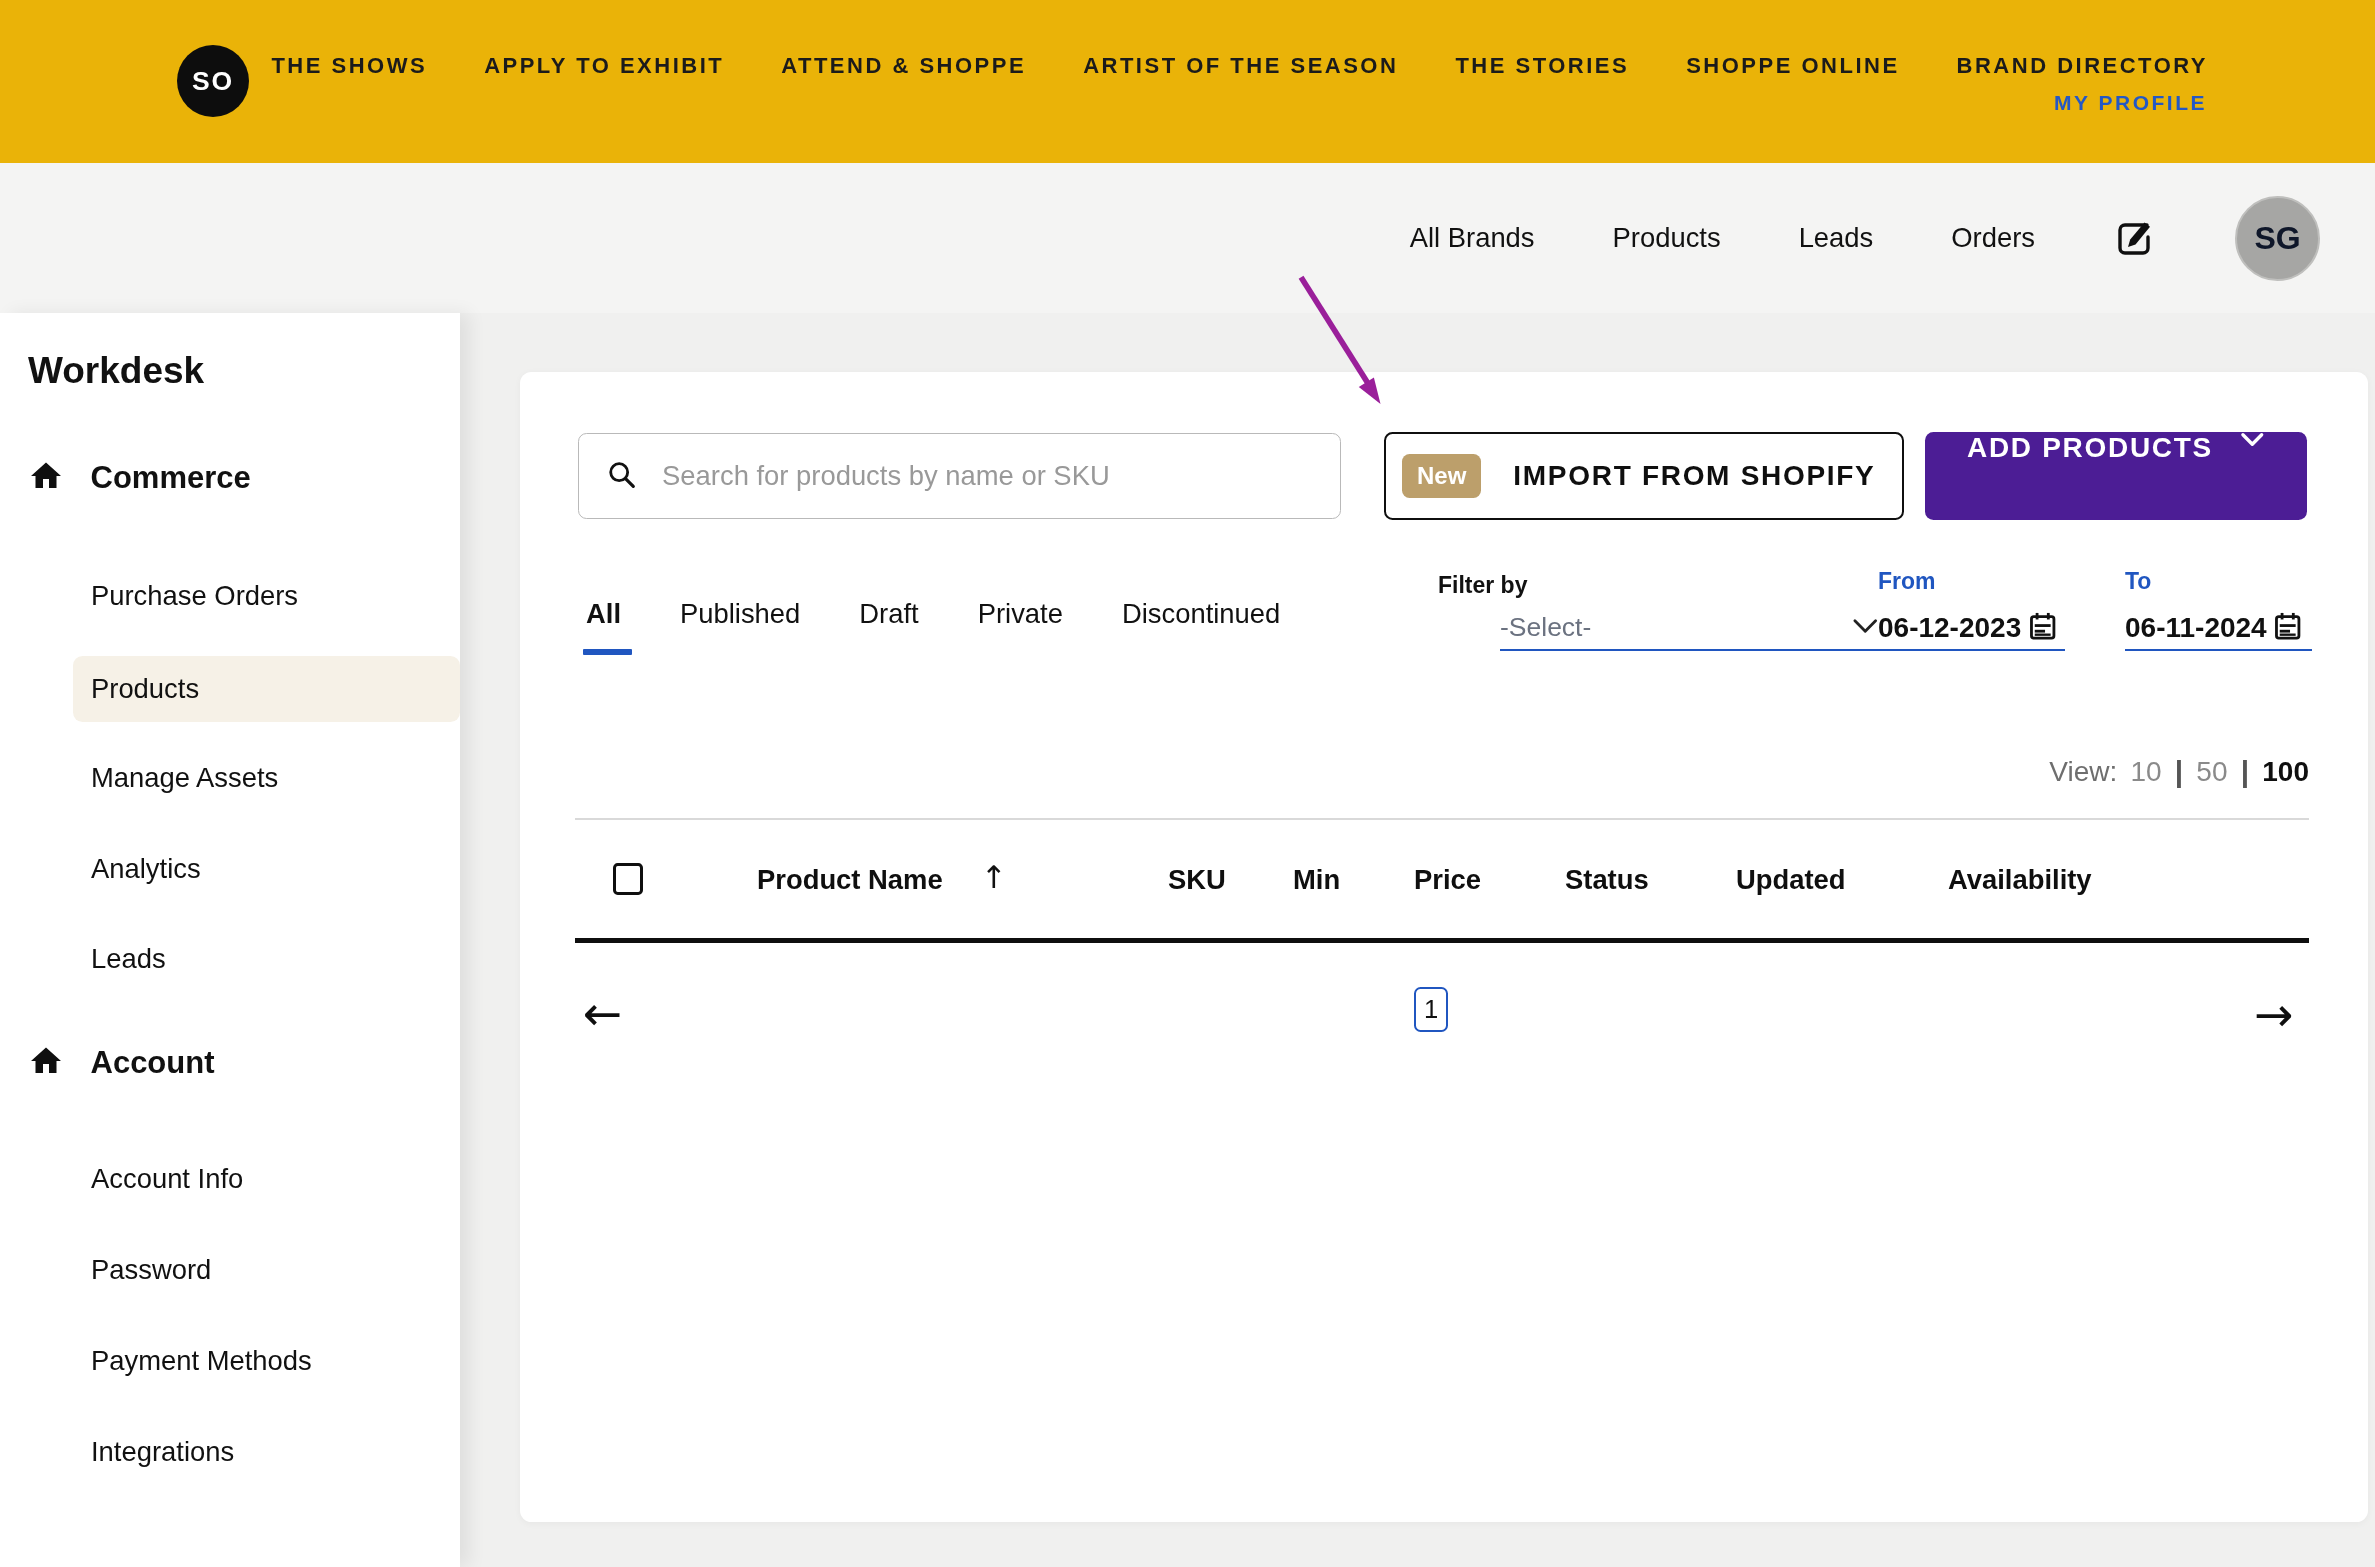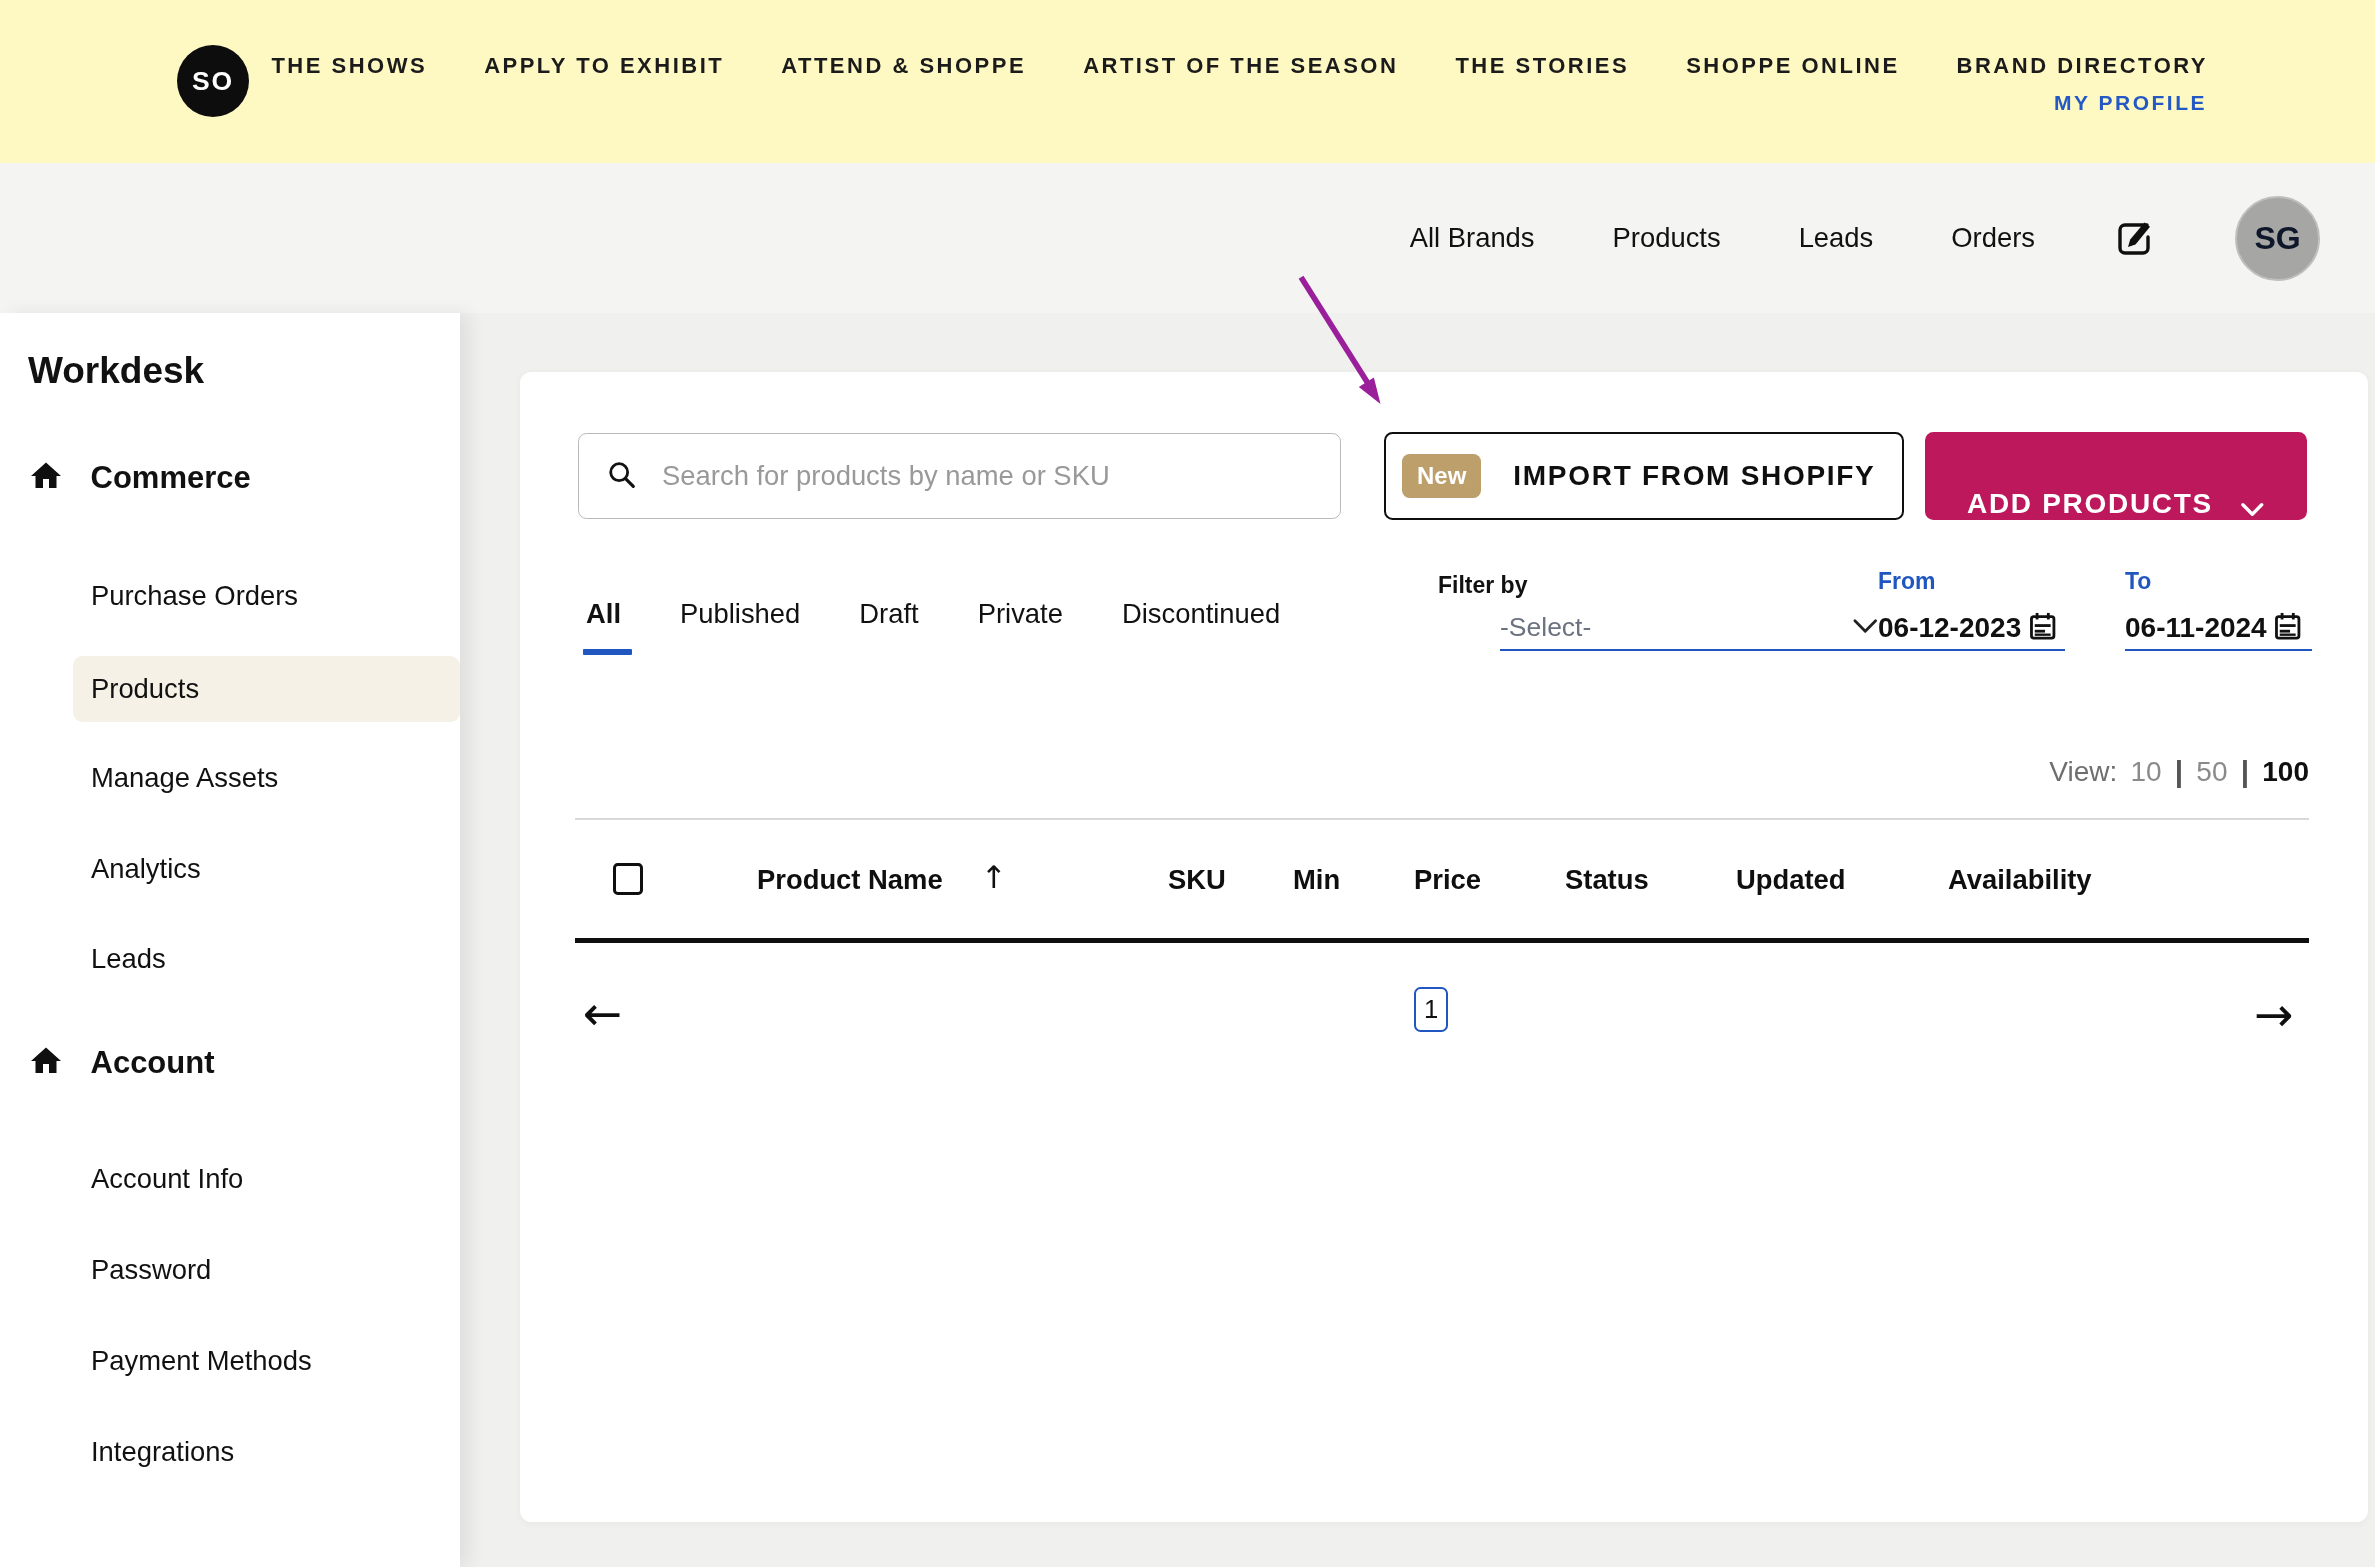--- a/index.html
+++ b/index.html
@@ -1,21 +1,21 @@
 <!DOCTYPE html>
 <html style="font-size:15px"><head>
 <meta charset="utf-8">
 <style>
   * { margin:0; padding:0; box-sizing:border-box; }
   html,body { width:2375px; height:1567px; }
   body { font-family:"Liberation Sans", sans-serif; background:#f0f0ef; overflow:hidden; }
   #screen { position:relative; width:2375px; height:1567px; background:#f0f0ef; }
 
   
-  .topbar { position:absolute; left:0; top:0; width:2375px; height:163px; background:#fef9c3; }
+  .topbar { position:absolute; left:0; top:0; width:2375px; height:163px; background:#eab308; }
   .logo { position:absolute; left:177px; top:45px; width:72px; height:72px; border-radius:50%;
           background:#0d0d0d; color:#fff; display:flex; align-items:center; justify-content:center;
           font-size:26.5px; font-weight:700; letter-spacing:1.9px; }
   .brandnav { position:absolute; right:167px; top:53px; display:flex; gap:57px; }
   .brandnav .bn-item { font-size:22px; letter-spacing:2.5px; font-weight:600; color:#1b1b1b; white-space:nowrap; }
   .myprofile { position:absolute; right:168px; top:91px; font-size:21px; letter-spacing:2.5px;
                font-weight:600; color:#2458c5; }
 
   
   .subbar { position:absolute; left:0; top:163px; width:2375px; height:150px; background:#f4f4f3; }
@@ -43,22 +43,22 @@
                border:1.9px solid #b9b9b9; border-radius:8.5px; display:flex; align-items:center; padding-left:26.5px; }
   .searchbox input { border:none; outline:none; font-size:27.4px; color:#333; width:644px; margin-left:24.6px;
                      font-family:"Liberation Sans", sans-serif; background:transparent; }
   .searchbox input::placeholder { color:#999; }
 
   .import-btn { position:absolute; left:1384px; top:432px; width:520px; height:88px; background:#fff;
                 border:2.8px solid #0f0f0f; border-radius:8.5px; display:flex; align-items:center; padding-left:16px; gap:32px; }
   .new-badge { background:#bc9f6b; color:#fff; font-size:24px; font-weight:600; padding:7.6px 15px; border-radius:7.6px; }
   .import-label { font-size:28px; font-weight:600; letter-spacing:1.7px; color:#0f0f0f; white-space:nowrap; }
 
-  .add-btn { position:absolute; left:1925px; top:432px; width:382px; height:88px; background:#be185d;
-             border-radius:8.5px; display:flex; align-items:flex-end; justify-content:space-between; padding:0 42px; }
+  .add-btn { position:absolute; left:1925px; top:432px; width:382px; height:88px; background:#4c1d95;
+             border-radius:8.5px; display:flex; align-items:flex-start; justify-content:space-between; padding:0 42px; }
   .add-label { color:#fff; font-size:28px; font-weight:600; letter-spacing:1.7px; white-space:nowrap; }
 
   .annot-arrow { position:absolute; left:0; top:0; pointer-events:none; }
 
   
   .tabs { position:absolute; left:586px; top:598px; display:flex; gap:59px; }
   .tab { font-size:27.4px; color:#111; position:relative; padding-bottom:24.6px; }
   .tab.active { font-weight:700; }
   .tab.active .tab-underline { position:absolute; left:-2.8px; bottom:0; width:49px; height:5.7px; background:#2056c0; border-radius:0.9px; }
 

